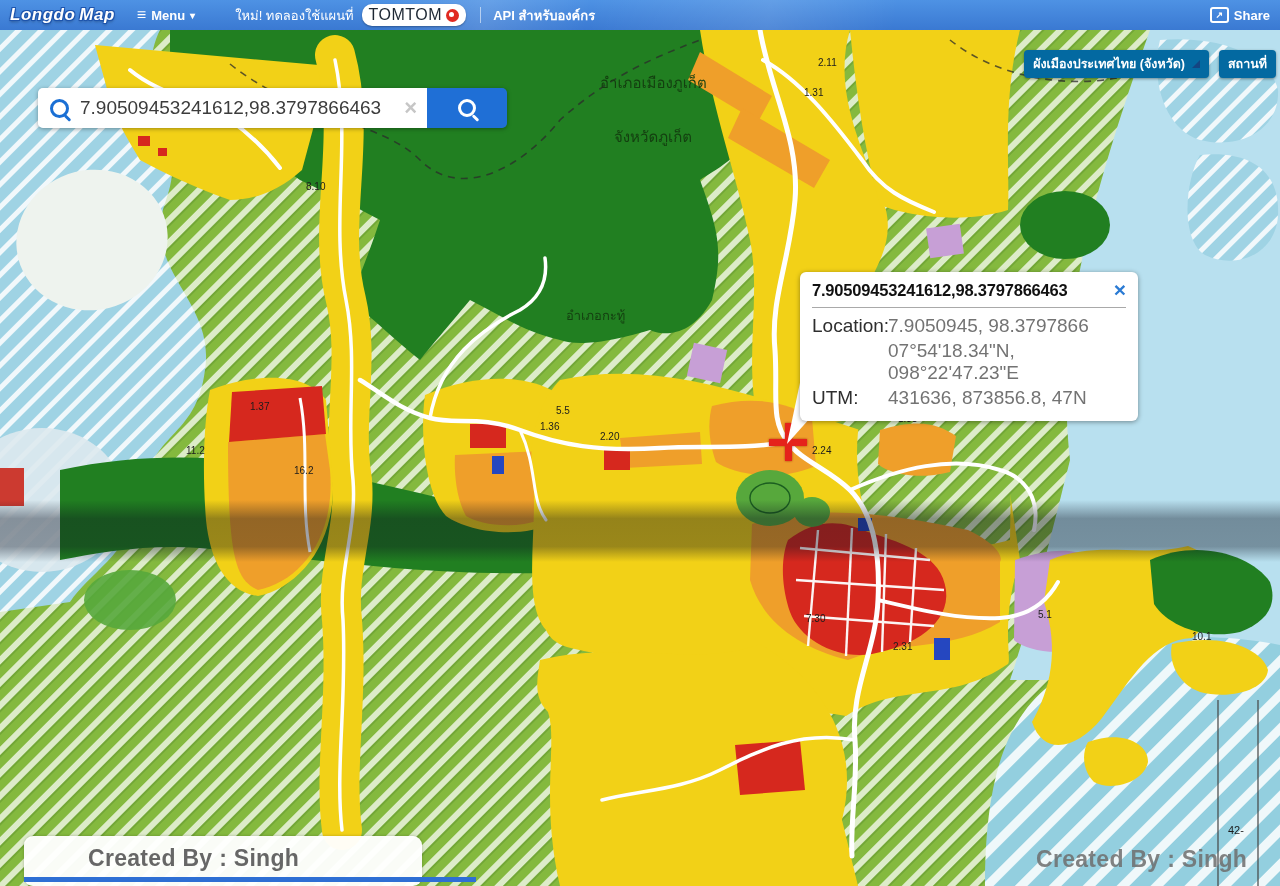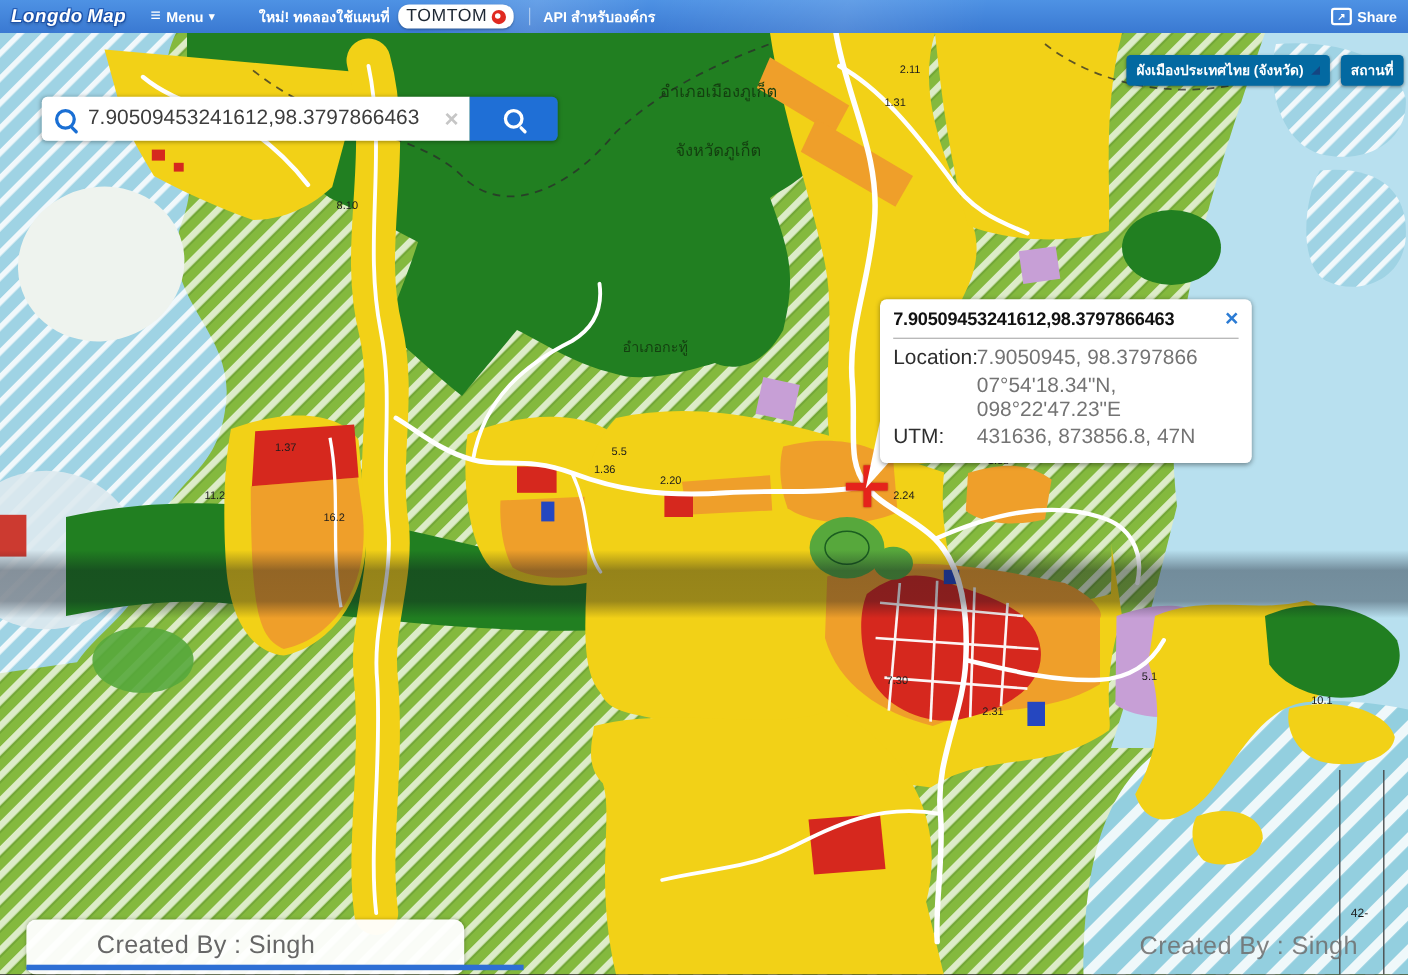--- a/index.html
+++ b/index.html
@@ -15,21 +15,21 @@
     background:
       linear-gradient(100deg, rgba(255,255,255,0) 30%, rgba(255,255,255,.14) 38%, rgba(255,255,255,0) 46%, rgba(255,255,255,.12) 60%, rgba(255,255,255,0) 70%),
       linear-gradient(#4e92e4,#3a79d2);
     display:flex;align-items:center;color:#fff;font-size:13px;}
   .logo{margin-left:10px;font-size:17px;font-weight:800;font-style:italic;letter-spacing:.5px;
     color:#fff;text-shadow:-1px -1px 0 #1d54ad,1px -1px 0 #1d54ad,-1px 1px 0 #1d54ad,1px 1px 0 #1d54ad,0 2px 3px rgba(0,0,0,.35);text-align:center;}
   .logo .map-part{margin-left:4px;}
   .menu{display:flex;align-items:center;gap:5px;margin-left:22px;font-weight:bold;cursor:pointer;}
   .menu .burger{font-size:16px;line-height:1;}
   .menu .caret{font-size:10px;}
-  .promo{margin-left:40px;font-weight:bold;cursor:pointer;}
+  .promo{margin-left:40px;font-weight:normal;cursor:pointer;}
   .tomtom{display:inline-flex;align-items:center;gap:4px;background:#fff;border-radius:10px;
     padding:2px 7px;margin-left:8px;box-shadow:0 1px 2px rgba(0,0,0,.3);cursor:pointer;}
   .tomtom .tt-label{color:#1d2733;font-weight:normal;font-size:16px;letter-spacing:.5px;}
   .tomtom .tt-dot{width:13px;height:13px;border-radius:50%;background:#e02a21;position:relative;}
   .tomtom .tt-dot::after{content:"";position:absolute;left:3px;top:3px;width:5px;height:5px;
     border-radius:50%;background:#fff;}
   .tb-divider{width:1px;height:16px;background:rgba(255,255,255,.55);margin:0 12px 0 14px;}
   .api{font-weight:bold;cursor:pointer;}
   .share{position:absolute;right:10px;top:0;height:30px;display:flex;align-items:center;gap:5px;
     font-weight:bold;cursor:pointer;}
@@ -80,21 +80,21 @@
       linear-gradient(#e5231b,#e5231b) center/7px 100% no-repeat;
     filter:drop-shadow(0 0 1px rgba(120,0,0,.6));}
 
   
   .caption{position:absolute;left:300px;top:817px;width:710px;height:54px;background:#040404;
     z-index:30;display:flex;align-items:center;justify-content:center;color:#fff;
     font-family:"DejaVu Serif","Liberation Serif",serif;font-weight:bold;font-size:30px;letter-spacing:.5px;}
   .suggestbox{position:absolute;left:24px;top:836px;width:398px;height:50px;background:rgba(255,255,255,.96);
     border-radius:9px;z-index:28;box-shadow:0 0 3px rgba(0,0,0,.25);}
   .bottomline{position:absolute;left:24px;top:877px;width:452px;height:5px;background:#2e6fd4;z-index:29;}
-  .wm{position:absolute;z-index:31;font-weight:normal;font-size:23px;color:#4d4d4d;opacity:.85;
+  .wm{position:absolute;z-index:31;font-weight:bold;font-size:23px;color:#4d4d4d;opacity:.85;
     letter-spacing:.3px;white-space:nowrap;}
   .wm.left{left:88px;top:845px;}
   .wm.right{left:1036px;top:846px;color:#6e6e6e;}
 </style>
 </head>
 <body>
 
 <div class="stage">
 
   <svg id="mapsvg" width="1280" height="886" viewBox="0 0 1280 886">

